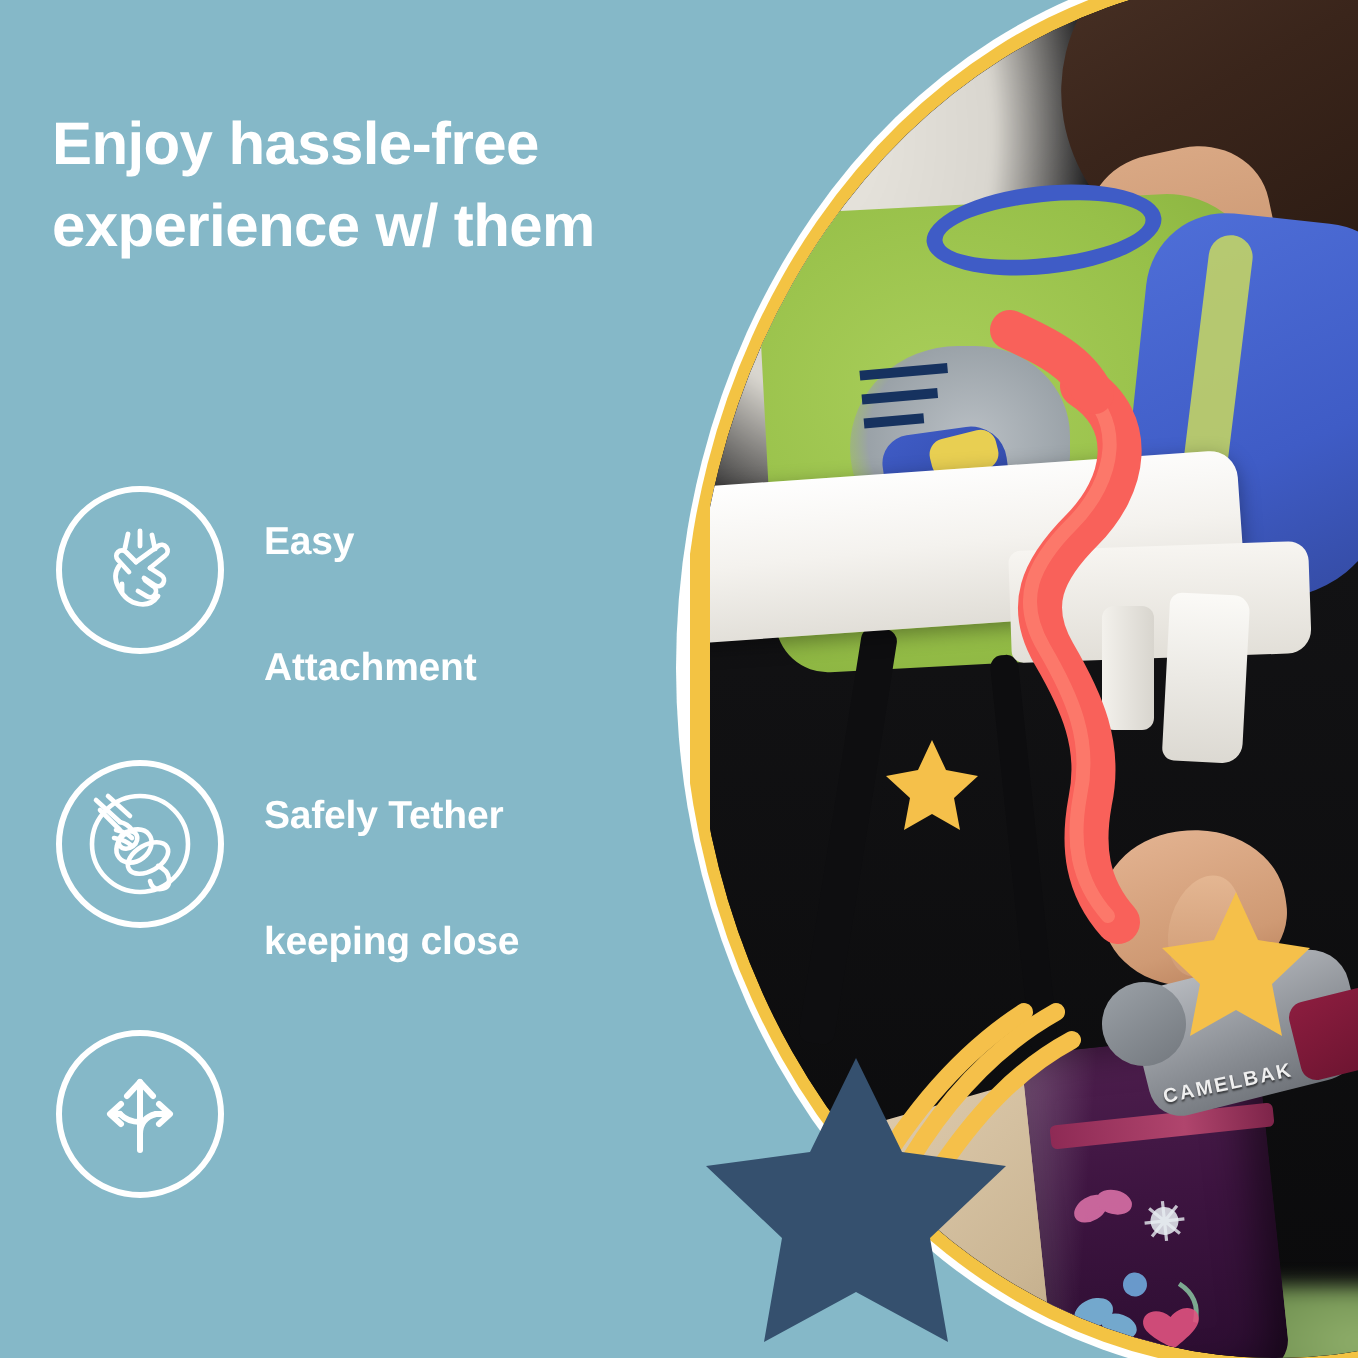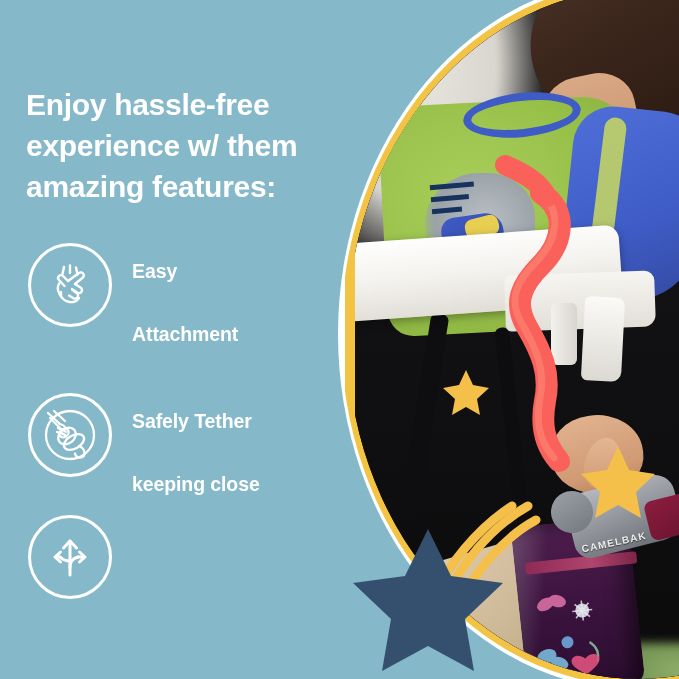--- a/index.html
+++ b/index.html
@@ -16,29 +16,28 @@
   .headline {
     position:absolute;
     left:26px; top:52px;
     width:360px;
     color:#ffffff;
     font-size:30px;
     font-weight:bold;
     line-height:1.37;
     letter-spacing:-0.3px;
     z-index:30;
-    margin-top:32px;
   }
   .headline .ln { display:block; white-space:nowrap; }
 
   
   .features { position:absolute; left:28px; top:222px; width:340px; z-index:30; }
   .feature { position:absolute; display:flex; align-items:center; }
   .f0 { top:0px; }
-  .f1 { top:150px; }
+  .f1 { top:137px; }
   .f2 { top:293px; }
 
   .icon-circle {
     width:84px; height:84px;
     border:3px solid #ffffff;
     border-radius:50%;
     flex:0 0 84px;
     display:flex; align-items:center; justify-content:center;
     background:transparent;
   }
@@ -378,21 +377,20 @@
     <path class="star-navy" d="M428 529 L451 576 L503 583 L465 619 L474 671 L428 646 L382 671 L391 619 L353 583 L405 576 Z"></path>
 
     <path class="star-yellow" d="M618 446 L629 470 L655 474 L636 492 L641 518 L618 505 L595 518 L600 492 L581 474 L607 470 Z"></path>
 
     <path class="star-yellow" d="M466 370 L473 385 L489 388 L477 399 L480 415 L466 407 L452 415 L455 399 L443 388 L459 385 Z"></path>
   </svg>
 
   <div class="headline">
     <span class="ln">Enjoy hassle-free</span>
     <span class="ln">experience w/ them</span>
-    <span class="ln">amazing features:</span>
   </div>
 
   <div class="features">
 
     <div class="feature f0">
       <div class="icon-circle">
         <svg width="52" height="52" viewBox="0 0 52 52" fill="none" stroke="#ffffff" stroke-width="2.4" stroke-linecap="round" stroke-linejoin="round">
 
           <path d="M20 8 L18.5 15"></path>
           <path d="M26 6.5 L26 14"></path>

